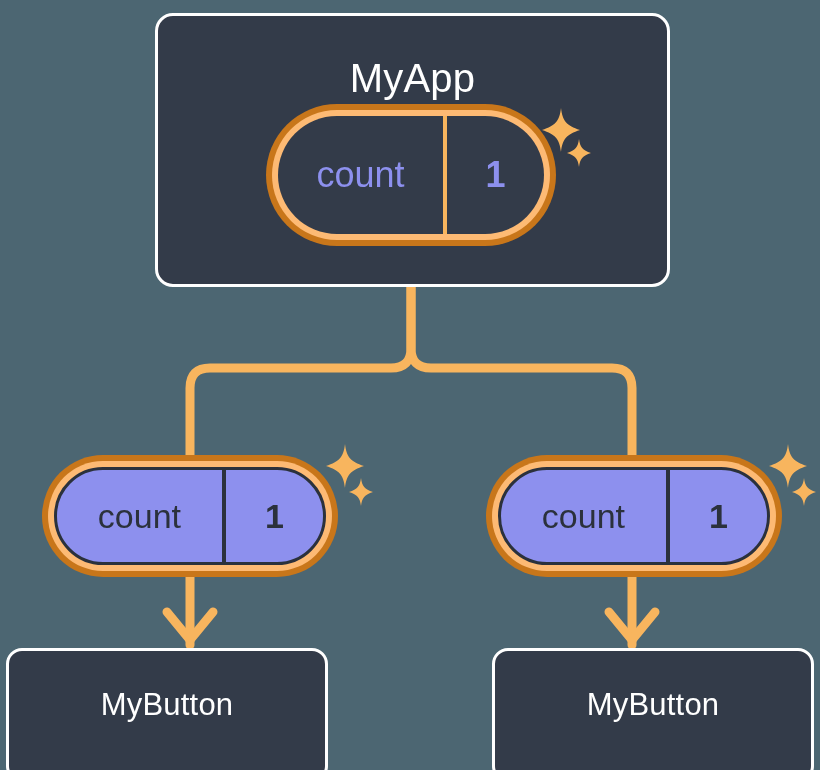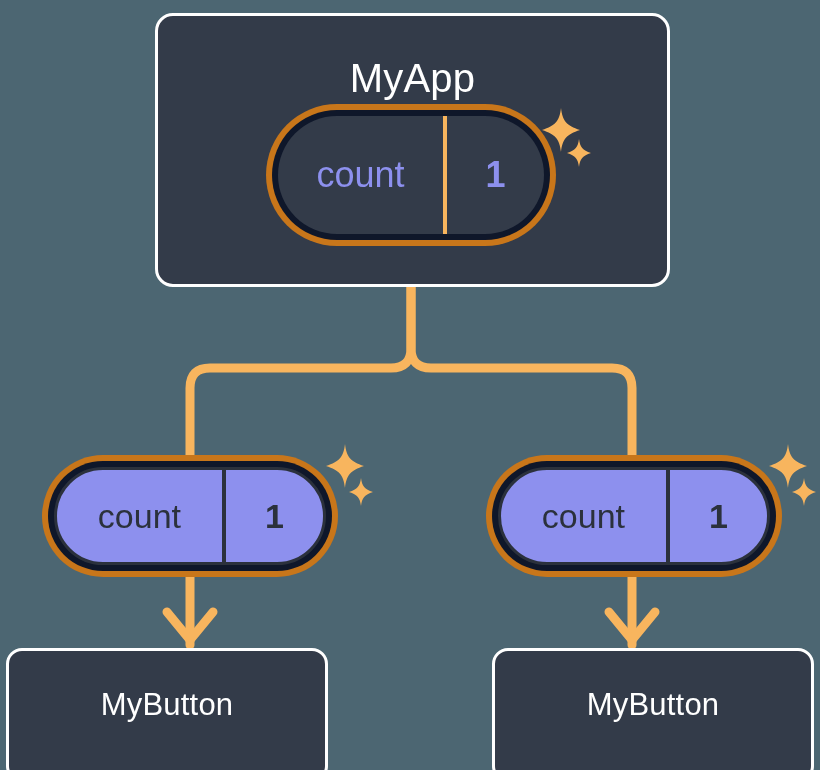--- a/index.html
+++ b/index.html
@@ -46,21 +46,21 @@
     position: absolute;
     box-sizing: border-box;
     border-radius: 999px;
     background: #c8761a;          
     padding: 6px;
     display: flex;
   }
   .pill-inner {
     flex: 1;
     border-radius: 999px;
-    background: #0f172a;          
+    background: #fdba74;          
     padding: 6px;
     display: flex;
     box-sizing: border-box;
   }
   .pill-body {
     flex: 1;
     border-radius: 999px;
     display: flex;
     align-items: stretch;
     box-sizing: border-box;

